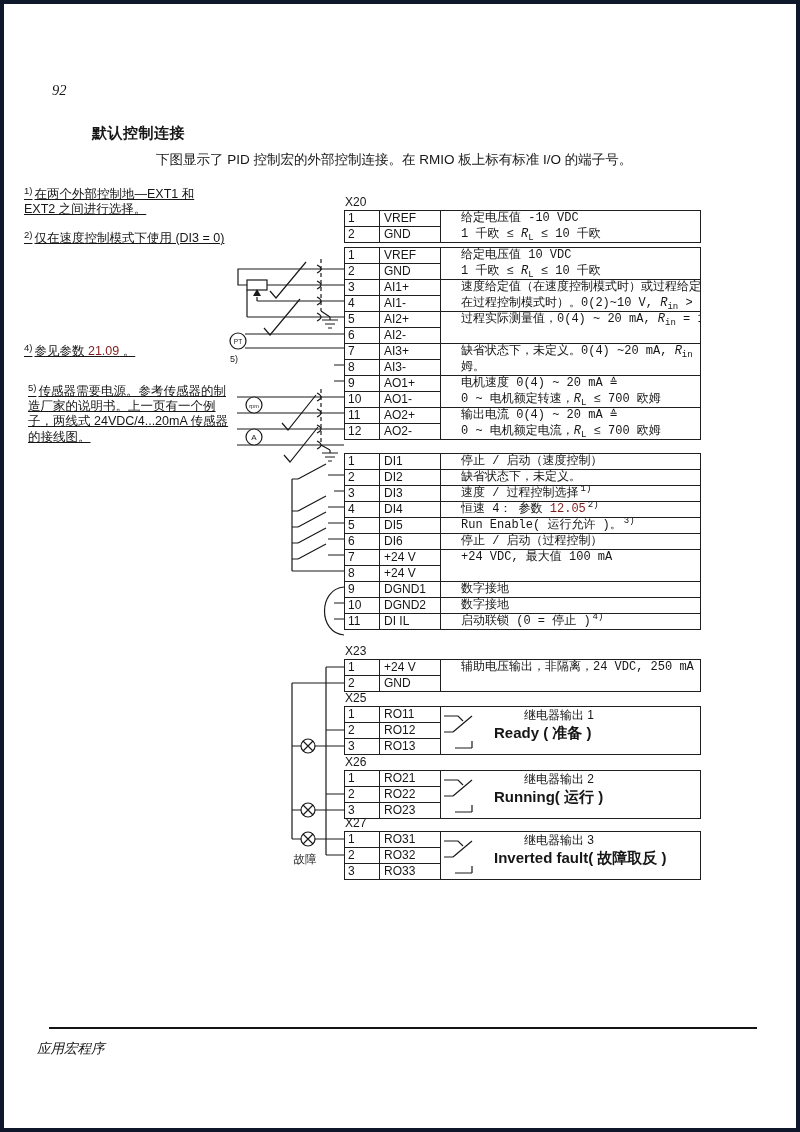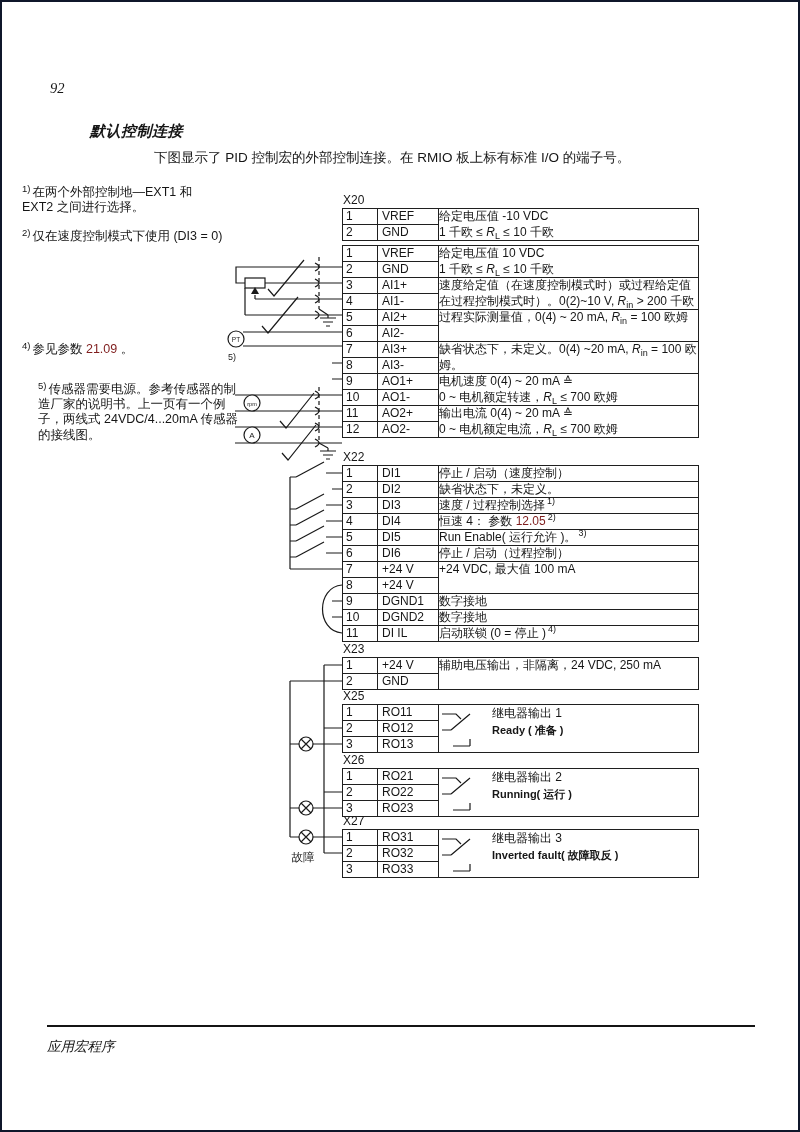--- a/index.html
+++ b/index.html
@@ -1,43 +1,43 @@
 <!DOCTYPE html>
 <html><head>
 <meta charset="utf-8">
 <style>
   html,body{margin:0;padding:0;background:#e8e8e8;}
   .page{position:relative;width:800px;height:1132px;background:#ffffff;margin:0 auto;
-        border:2px solid #0f172a;box-sizing:border-box;overflow:hidden;
+        border:4px solid #0f172a;box-sizing:border-box;overflow:hidden;
         font-family:"Liberation Sans","DejaVu Sans",sans-serif;color:#161616;}
   .abs{position:absolute;}
   .pageno{font-family:"Liberation Serif","DejaVu Serif",serif;font-style:italic;font-size:14.5px;}
-  .heading{font-weight:bold;font-size:15px;letter-spacing:.5px;font-style:italic;}
+  .heading{font-weight:bold;font-size:15px;letter-spacing:.5px;}
   .intro{font-size:13.5px;}
-  .fn{font-size:12.5px;line-height:15.2px;width:318px;}
+  .fn{font-size:12.5px;line-height:15.2px;width:318px;text-decoration:underline;}
   .fn .tx{white-space:pre-line;}
   .fm{font-size:9.5px;position:relative;top:-4px;line-height:0;margin-right:2px;}
   .sp{font-size:9px;position:relative;top:-5px;line-height:0;margin-left:2px;}
   .sb{font-size:9px;position:relative;top:3px;line-height:0;}
   .ri{font-style:italic;}
   .lk{color:#7f1d1d;cursor:pointer;}
   .tblock{position:absolute;}
   .tlabel{font-size:12px;height:13px;line-height:13px;margin:0 0 1px 1px;}
   table.tb{border-collapse:collapse;table-layout:fixed;width:356px;}
   .tb td{border:1px solid #1f1f1f;height:15px;padding:0;vertical-align:top;
          font-size:12px;line-height:15px;overflow:hidden;white-space:nowrap;}
   td.pin{padding-left:3px;}
   td.nm{padding-left:4px;}
-  td.dsc{padding-left:0;}
+  td.dsc{padding-left:20px;font-family:Liberation Mono, monospace;}
   .dl{height:15.5px;line-height:15.5px;white-space:nowrap;}
   td.rel{position:relative;padding-left:5px;}
   .relay-svg{position:absolute;left:2px;top:1px;}
   .rtxt{margin-left:48px;}
-  .rl1{height:17px;line-height:17px;}
-  .rl2{height:17px;line-height:17px;font-weight:bold;font-size:11px;}
+  .rl1{height:17px;line-height:17px;margin-left:30px;}
+  .rl2{height:17px;line-height:17px;font-weight:bold;font-size:15px;}
   .rule{background:#141414;}
   .footer{font-family:"Liberation Serif","DejaVu Serif",serif;font-style:italic;font-size:13.5px;}
   svg{display:block;}
 </style>
 </head>
 <body>
 
 <div class="page">
 
   <div class="abs pageno" style="left:48px;top:78px">92</div>
@@ -49,21 +49,21 @@
   <div class="abs fn" style="left:20px;top:183px">
     <span class="fm">1)</span><span class="tx">在两个外部控制地—EXT1 和
 EXT2 之间进行选择。</span>
   </div>
   <div class="abs fn" style="left:20px;top:227px">
     <span class="fm">2)</span><span class="tx">仅在速度控制模式下使用 (DI3 = 0)</span>
   </div>
   <div class="abs fn" style="left:20px;top:340px">
     <span class="fm">4)</span><span>参见参数 </span><span class="lk">21.09</span><span> 。</span>
   </div>
-  <div class="abs fn" style="left:36px;top:380px">
+  <div class="abs fn" style="left:24px;top:380px">
     <span class="fm">5)</span><span class="tx">传感器需要电源。参考传感器的制
 造厂家的说明书。上一页有一个例
 子，两线式 24VDC/4...20mA 传感器
 的接线图。</span>
   </div>
 
   <svg class="abs" style="left:220px;top:195px" width="125" height="685" viewBox="0 0 125 685">
     <g stroke="#1a1a1a" stroke-width="1.2" fill="none">
 
       <path d="M120,70 H14 V86 H23 M43,86 H120 M33,98 V102 M33,102 H120 M23,91 V118 M23,118 H120"></path>
@@ -215,21 +215,20 @@
           </tr>
       <tr>
             <td class="pin">12</td>
             <td class="nm">AO2-</td>
           </tr>
     </tbody>
       </table>
   </div>
 
   <div class="tblock" style="left:340px;top:449px">
-    <div class="tlabel">X22</div>
     <table class="tb">
         <colgroup>
           <col style="width:35px">
           <col style="width:61px">
           <col style="width:260px">
         </colgroup>
       <tbody>
           <tr>
             <td class="pin">1</td>
             <td class="nm">DI1</td>
@@ -406,15 +405,15 @@
           </tr>
       <tr>
             <td class="pin">3</td>
             <td class="nm">RO33</td>
           </tr>
     </tbody>
       </table>
   </div>
 
   <div class="abs rule" style="left:45px;top:1023px;width:708px;height:2px"></div>
-  <div class="abs footer" style="left:45px;top:1036px">应用宏程序</div>
+  <div class="abs footer" style="left:33px;top:1036px">应用宏程序</div>
 
 </div>
 
 </body></html>

